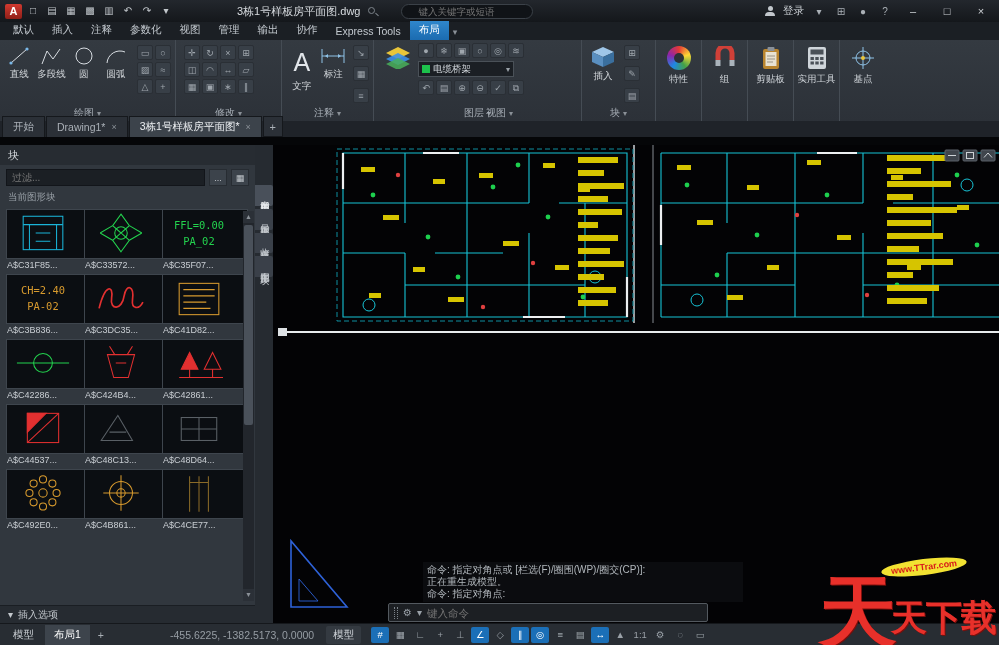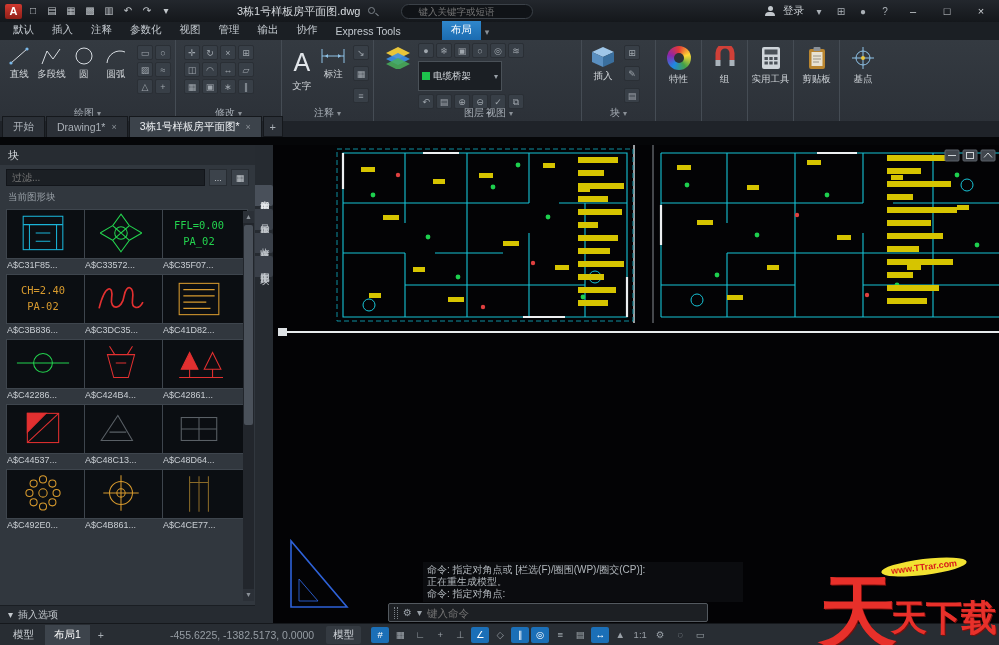--- a/index.html
+++ b/index.html
@@ -39,21 +39,21 @@
   .user-ic::after  { content:""; position:absolute; left:0; top:6px; width:10px; height:4px; border-radius:4px 4px 0 0; background:#c2c7cc; }
   #signin { color:#cdd2d7; font-size:10.5px; }
   .tb-mini { color:#aab0b6; font-size:10px; width:14px; text-align:center; }
   .winbtn { width:26px; height:18px; line-height:18px; text-align:center; color:#cfd3d7; font-size:11px; }
   
   #ribbon-tabs {
     position:absolute; top:22px; left:0; right:0; height:18px;
     background:#1b1f24; display:flex; align-items:flex-end; padding-left:4px;
   }
   .rtab { padding:2px 9px 3px; font-size:10.5px; color:#c3c9cf; white-space:nowrap; }
-  .rtab.active { background:linear-gradient(#2f87cc,#1b6bb0); color:#fff;margin-left:32px; }
+  .rtab.active { background:linear-gradient(#2f87cc,#1b6bb0); color:#fff; }
   .rtab-caret { color:#8a9097; font-size:9px; padding:0 4px 3px; }
   
   #ribbon {
     position:absolute; top:40px; left:0; right:0; height:81px;
     background:linear-gradient(#343a41,#2c3138); display:flex;
   }
   .panel { position:relative; height:100%; border-right:1px solid #454c54; padding:3px 4px 14px; }
   .panel-label {
     position:absolute; bottom:1px; left:0; right:0; text-align:center;
     font-size:10px; color:#a7aeb6; white-space:nowrap;
@@ -64,22 +64,22 @@
   .tool svg { display:block; }
   .tool .tl { font-size:9.5px; color:#d3d7db; white-space:nowrap; }
   .minis { display:grid; grid-template-columns:repeat(2,16px); gap:2px; margin-left:4px; margin-top:2px; }
   .minis.c4 { grid-template-columns:repeat(4,16px); }
   .mini {
     width:16px; height:15px; line-height:15px; text-align:center;
     color:#9fa6ad; font-size:9px; background:#383f47; border:1px solid #2a2f35; border-radius:2px;
   }
   .big-a { font-size:25px; color:#e2e6ea; line-height:34px; padding:0 4px; }
   .layer-combo {
-    width:84px; height:16px; background:#1b1f24; border:1px solid #4a5158;
-    display:flex; align-items:center; gap:3px; padding:14px 3px; margin:2px 0;
+    width:96px; height:16px; background:#1b1f24; border:1px solid #4a5158;
+    display:flex; align-items:center; gap:3px; padding:0 3px; margin:2px 0;
   }
   .layer-combo .sw { width:8px; height:8px; background:#1dc24c; }
   .layer-combo .nm { font-size:9.5px; color:#d0d5da; flex:1; white-space:nowrap; overflow:hidden; }
   .layer-combo .cv { font-size:8px; color:#9aa1a8; }
   .bigbtn {
     width:46px; border-right:1px solid #454c54; display:flex; flex-direction:column;
     align-items:center; justify-content:flex-start; padding:6px 0 10px; gap:3px;
   }
   .bigbtn .bl { font-size:9.5px; color:#cfd4d9; white-space:nowrap; }
   .wheel { width:24px; height:24px; border-radius:50%;
@@ -362,42 +362,42 @@
     </div>
     <div class="bigbtn">
       <svg width="24" height="24" viewBox="0 0 24 24">
         <path d="M5 14 V7 a7 7 0 0 1 14 0 v7" stroke="#d04038" stroke-width="5" fill="none"></path>
         <rect x="2.5" y="14" width="5" height="6" fill="#aab3bb"></rect>
         <rect x="16.5" y="14" width="5" height="6" fill="#aab3bb"></rect>
       </svg>
       <span class="bl">组</span>
     </div>
     <div class="bigbtn">
+      <svg width="20" height="24" viewBox="0 0 20 24">
+        <rect x="2" y="3" width="16" height="20" rx="2" fill="#b9852f"></rect>
+        <rect x="4.5" y="6" width="11" height="14" fill="#e8e2d2"></rect>
+        <rect x="6.5" y="1" width="7" height="4" rx="1" fill="#8a9097"></rect>
+        <path d="M6 10 h8 M6 13 h8 M6 16 h6" stroke="#9a9486"></path>
+      </svg>
+      <span class="bl">剪贴板</span>
+    </div>
+    <div class="bigbtn">
       <svg width="22" height="24" viewBox="0 0 22 24">
         <rect x="2" y="1" width="18" height="22" rx="2" fill="#cfd5da"></rect>
         <rect x="4.5" y="3.5" width="13" height="5" fill="#4a5158"></rect>
         <g fill="#4a5158">
           <rect x="4.5" y="11" width="3.4" height="3"></rect>
             <rect x="9.3" y="11" width="3.4" height="3"></rect>
             <rect x="14.1" y="11" width="3.4" height="3"></rect>
           <rect x="4.5" y="15.5" width="3.4" height="3"></rect>
             <rect x="9.3" y="15.5" width="3.4" height="3"></rect>
             <rect x="14.1" y="15.5" width="3.4" height="3"></rect>
         </g>
       </svg>
       <span class="bl">实用工具</span>
-    </div>
-    <div class="bigbtn">
-      <svg width="20" height="24" viewBox="0 0 20 24">
-        <rect x="2" y="3" width="16" height="20" rx="2" fill="#b9852f"></rect>
-        <rect x="4.5" y="6" width="11" height="14" fill="#e8e2d2"></rect>
-        <rect x="6.5" y="1" width="7" height="4" rx="1" fill="#8a9097"></rect>
-        <path d="M6 10 h8 M6 13 h8 M6 16 h6" stroke="#9a9486"></path>
-      </svg>
-      <span class="bl">剪贴板</span>
     </div>
     <div class="bigbtn" style="border-right:none;">
       <svg width="24" height="24" viewBox="0 0 24 24">
         <circle cx="12" cy="12" r="7" stroke="#8fc3e8" fill="none"></circle>
         <path d="M12 1 V23 M1 12 H23" stroke="#8fc3e8"></path>
         <circle cx="12" cy="12" r="2" fill="#e8c53a"></circle>
       </svg>
       <span class="bl">基点</span>
       <div class="panel-label">
         <span>视图</span> <span class="c">▾</span>

